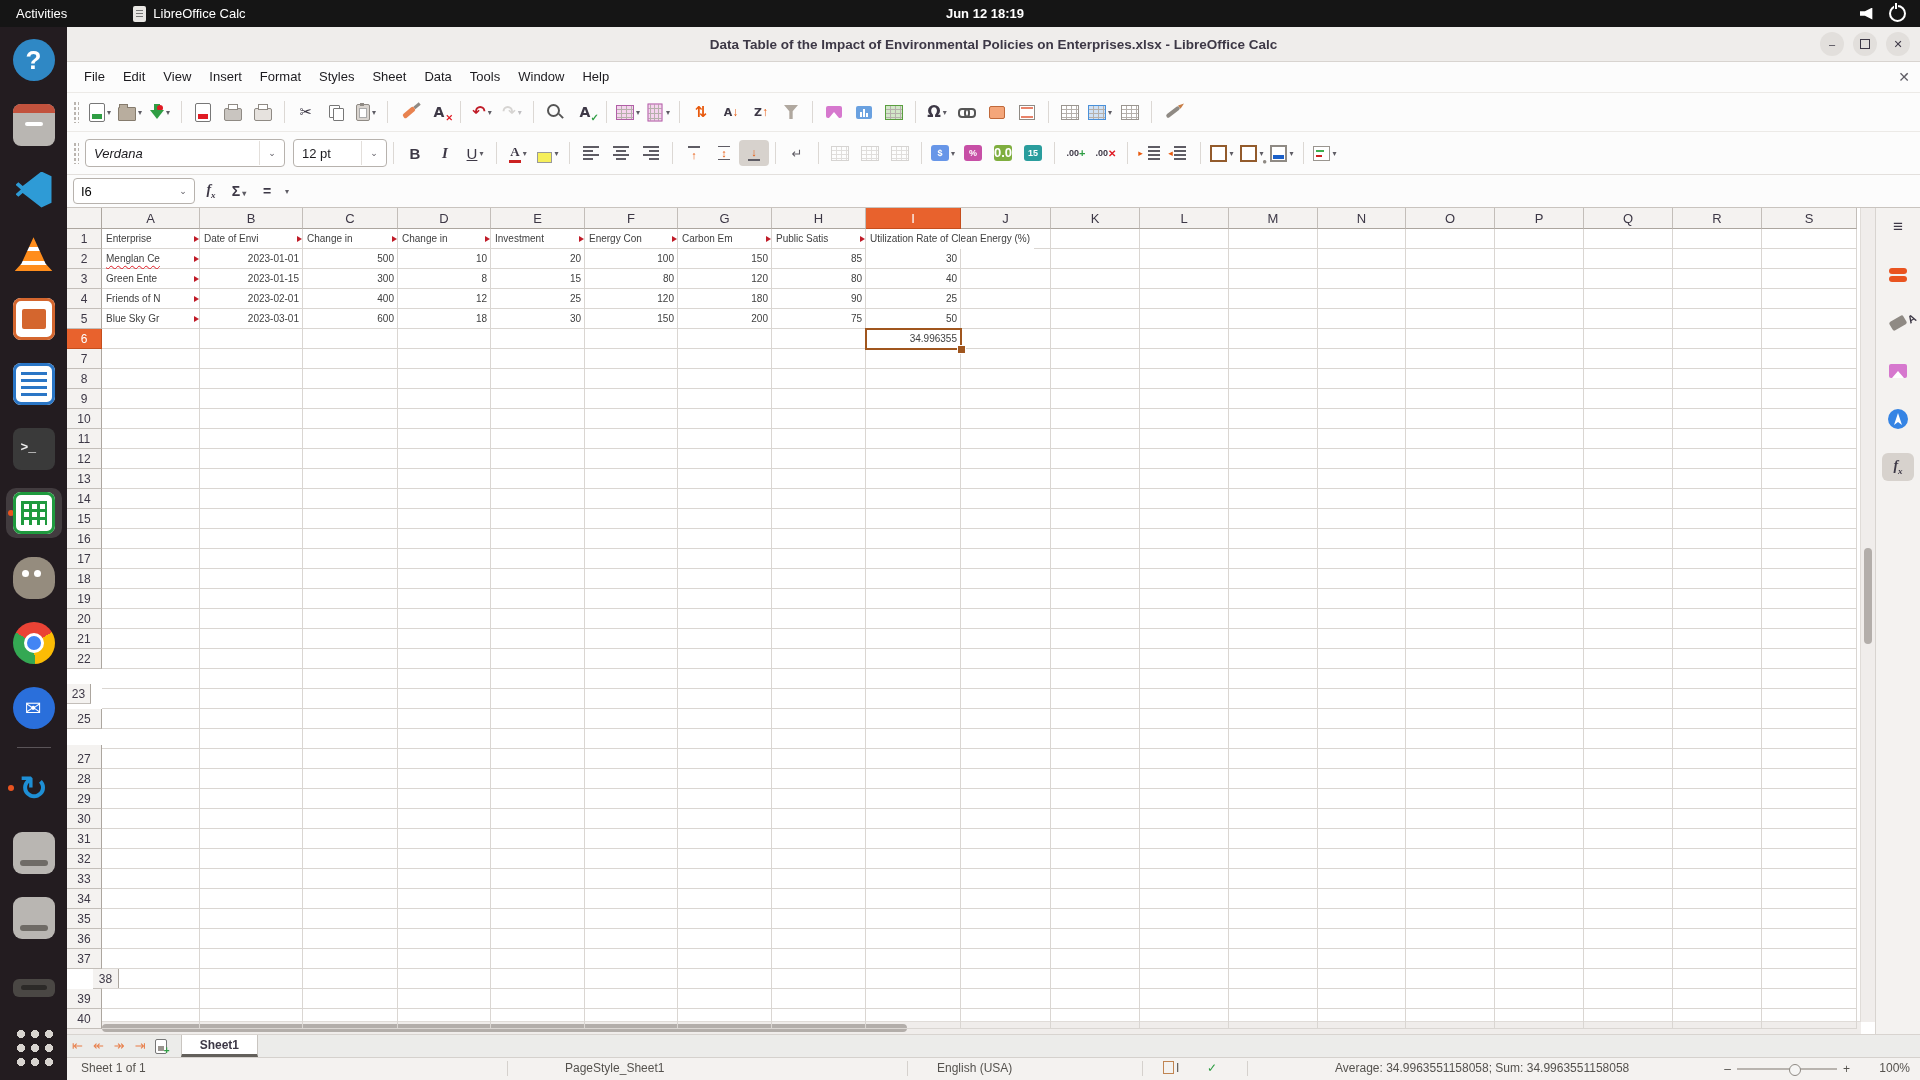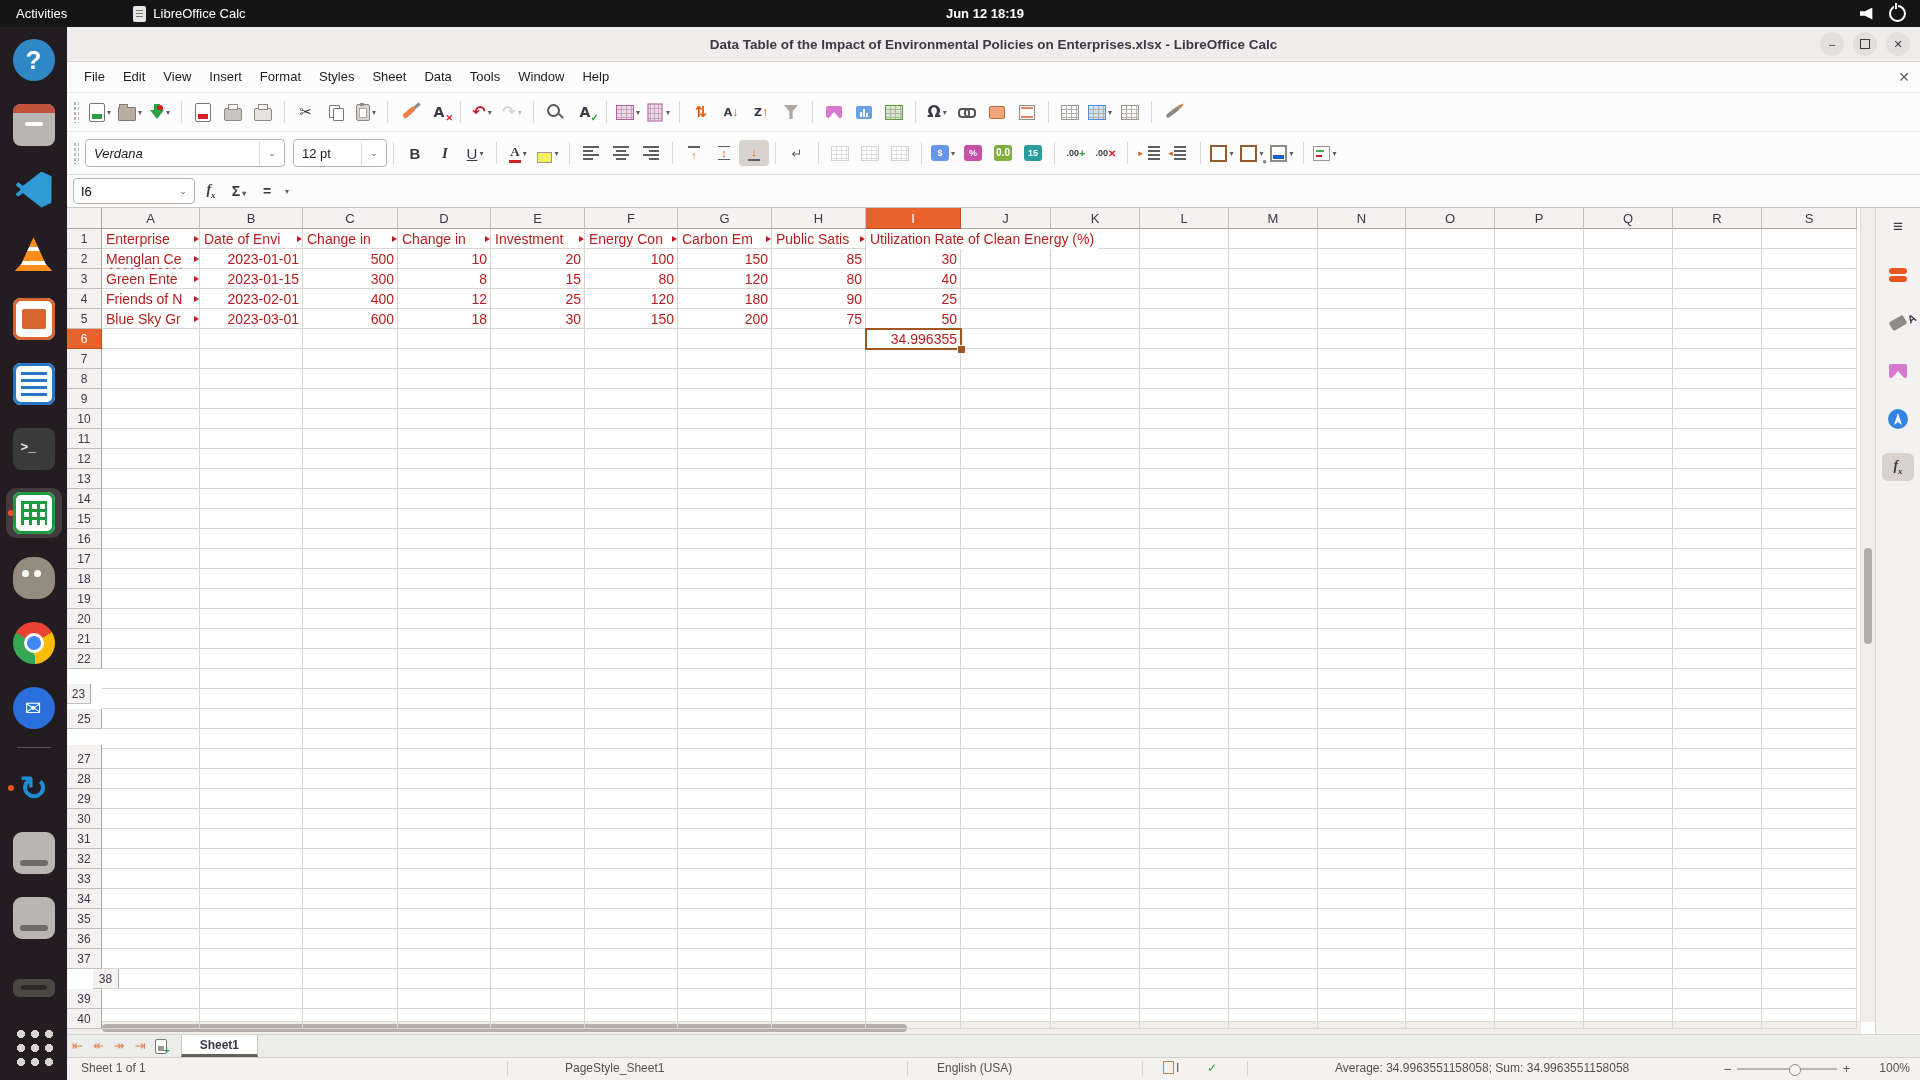--- a/index.html
+++ b/index.html
@@ -133,21 +133,21 @@
   #mid{flex:1;display:flex;min-height:0}
   #gridwrap{flex:1;position:relative;background:#fff;overflow:hidden}
   .colhead{position:absolute;background:#f4f2f0;border-right:1px solid #c3beb9;border-bottom:1px solid #aca69f;
     font-size:13px;color:#3d3846;text-align:center;line-height:21px;box-sizing:border-box}
   .rowhead{position:absolute;background:#f4f2f0;border-right:1px solid #aca69f;border-bottom:1px solid #c3beb9;
     font-size:12px;color:#3d3846;text-align:center;line-height:20px;box-sizing:border-box}
   .colhead.sel,.rowhead.sel{background:#e8622d;color:#fff;border-color:#c44d1c}
   .cn{position:absolute;background:#f4f2f0;border-right:1px solid #aca69f;border-bottom:1px solid #aca69f;box-sizing:border-box}
   .vl{position:absolute;width:1px;background:#dad6d2}
   .hl{position:absolute;height:1px;background:#dad6d2}
-  .cell{position:absolute;font-size:14px;line-height:20px;color:#b91c1c;padding:0 4px;box-sizing:border-box;
+  .cell{position:absolute;font-size:10px;line-height:20px;color:#404040;padding:0 4px;box-sizing:border-box;
     white-space:nowrap;overflow:hidden;background:transparent}
   .cell.num{text-align:right}
   .cell.ovf{overflow:visible;background:#fff;z-index:2}
   .mark{position:absolute;width:0;height:0;border-top:3.5px solid transparent;border-bottom:3.5px solid transparent;
     border-left:5px solid #c01c28;z-index:3}
   .wavy{text-decoration:underline wavy #e01b24 1px;text-underline-offset:3px}
   #selbox{position:absolute;border:2px solid #a0561e;z-index:4;pointer-events:none;background:transparent}
   #selhandle{position:absolute;width:7px;height:7px;background:#a0561e;border:1px solid #fff;z-index:5}
   #vsb{position:absolute;top:0;right:0;width:14px;bottom:12px;background:#f0edeb;border-left:1px solid #e0dcd8}
   #vsb .thumb{position:absolute;left:3px;width:8px;border-radius:4px;background:#b3aeaa}
@@ -489,21 +489,21 @@
         </span>
         <span class="sep"></span>
         <span class="tbtn">
           <span class="numic" style="background:#6796e8">$</span>
           <span class="dd">▾</span>
         </span>
         <span class="tbtn">
           <span class="numic" style="background:#c74fa6">%</span>
         </span>
         <span class="tbtn">
-          <span class="numic" style="background:#7fae3f;font-size:10px">0.0</span>
+          <span class="numic" style="background:#7fae3f;font-size:13px">0.0</span>
         </span>
         <span class="tbtn">
           <span class="numic" style="background:#2a9d9d">15</span>
         </span>
         <span class="sep"></span>
         <span class="tbtn">
           <span style="font:700 9px 'Liberation Sans',sans-serif">.00</span>
           <span style="color:#2f9e44;font-weight:700;font-size:11px">+</span>
         </span>
         <span class="tbtn">

